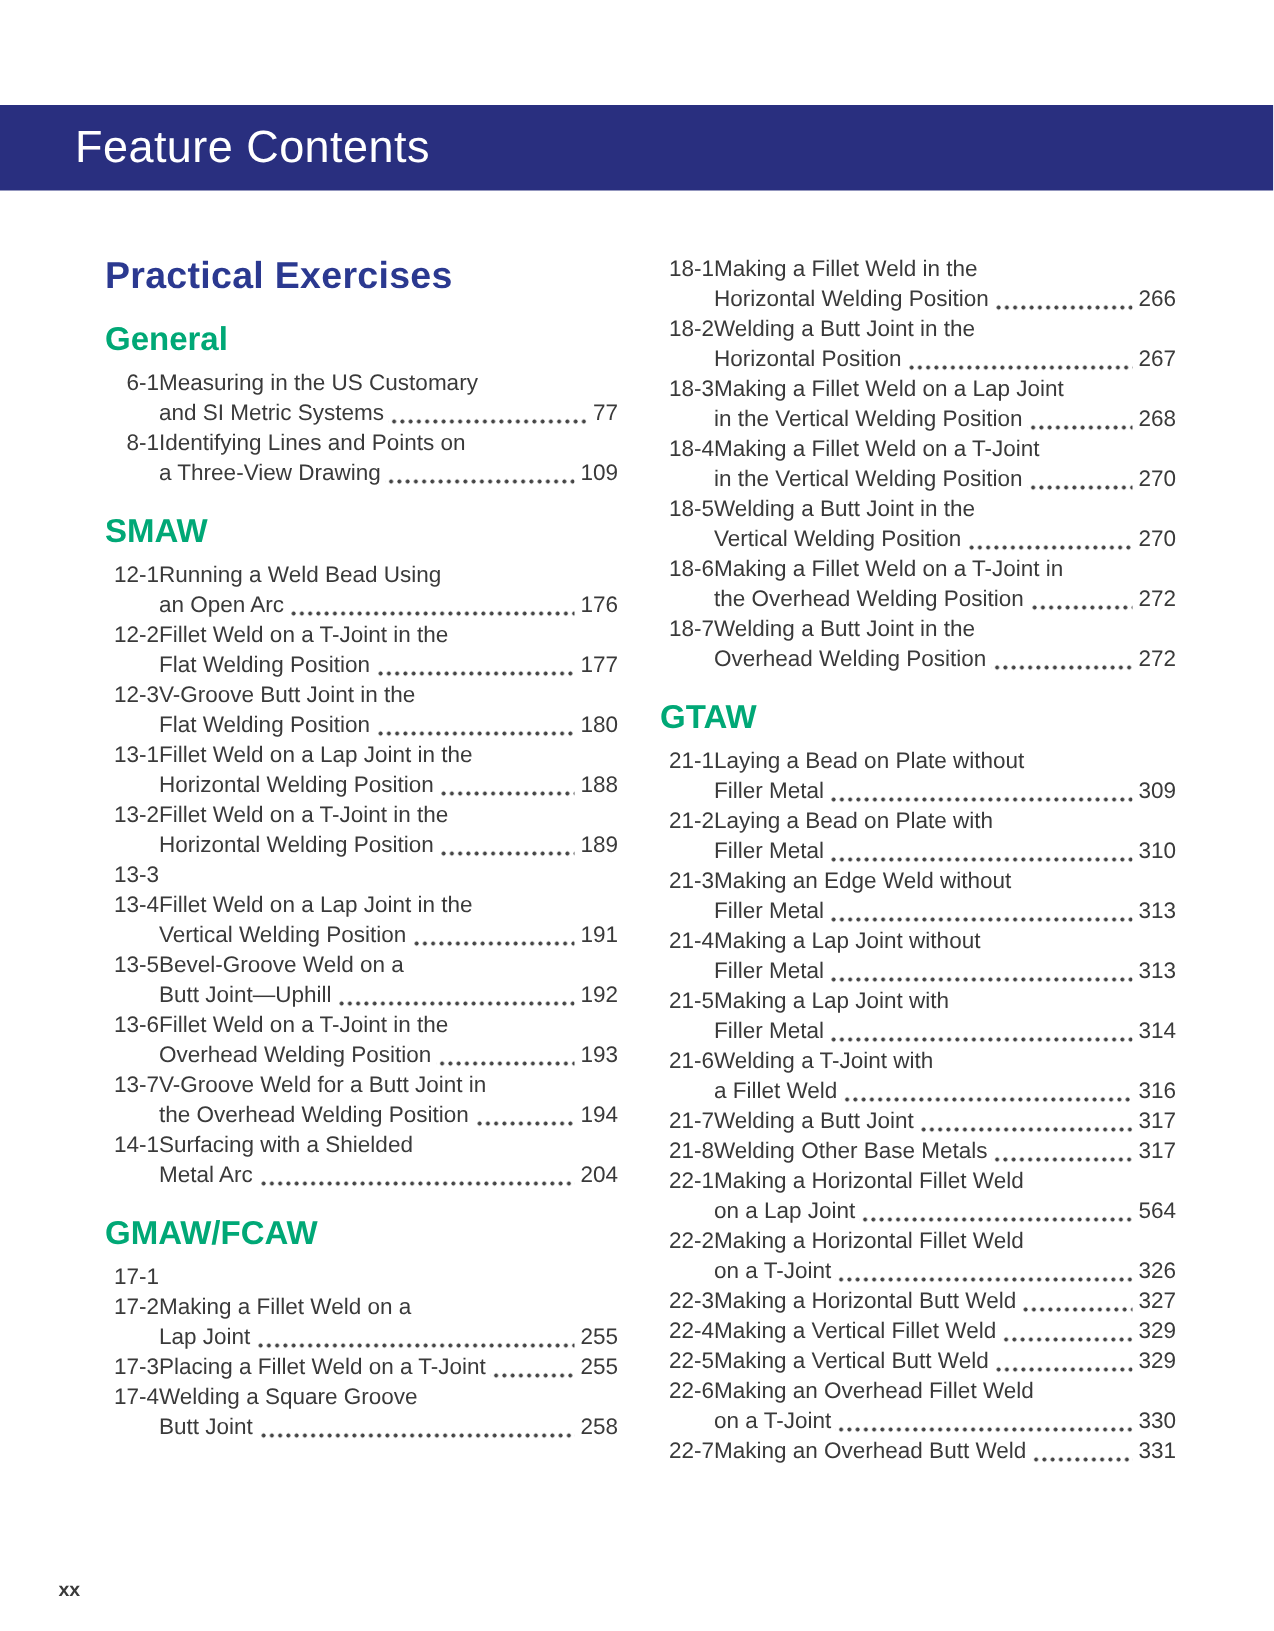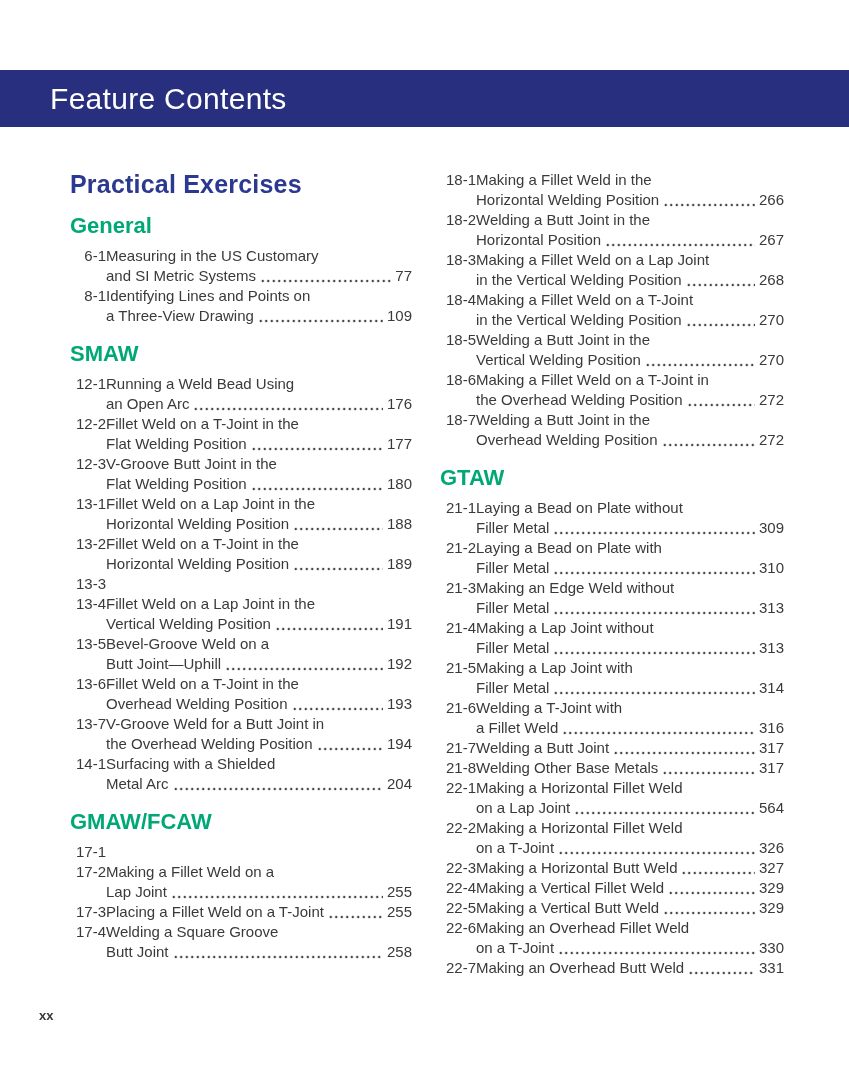--- a/index.html
+++ b/index.html
@@ -82,21 +82,21 @@
     margin: 0 4px 0 3px;
     background-image: radial-gradient(circle, #454545 1.15px, rgba(0,0,0,0) 1.5px);
     background-size: 5.5px 5.5px;
     background-repeat: repeat-x;
     background-position: left 1px bottom 3px;
   }
   .pg { flex: none; white-space: nowrap; }
   .folio {
     position: absolute;
     left: 39px;
-    top: 1008px;
+    top: 1052px;
     font-size: 13px;
     font-weight: 700;
     color: var(--text);
   }
 </style>
 </head>
 <body>
 
 <div class="page">
 

